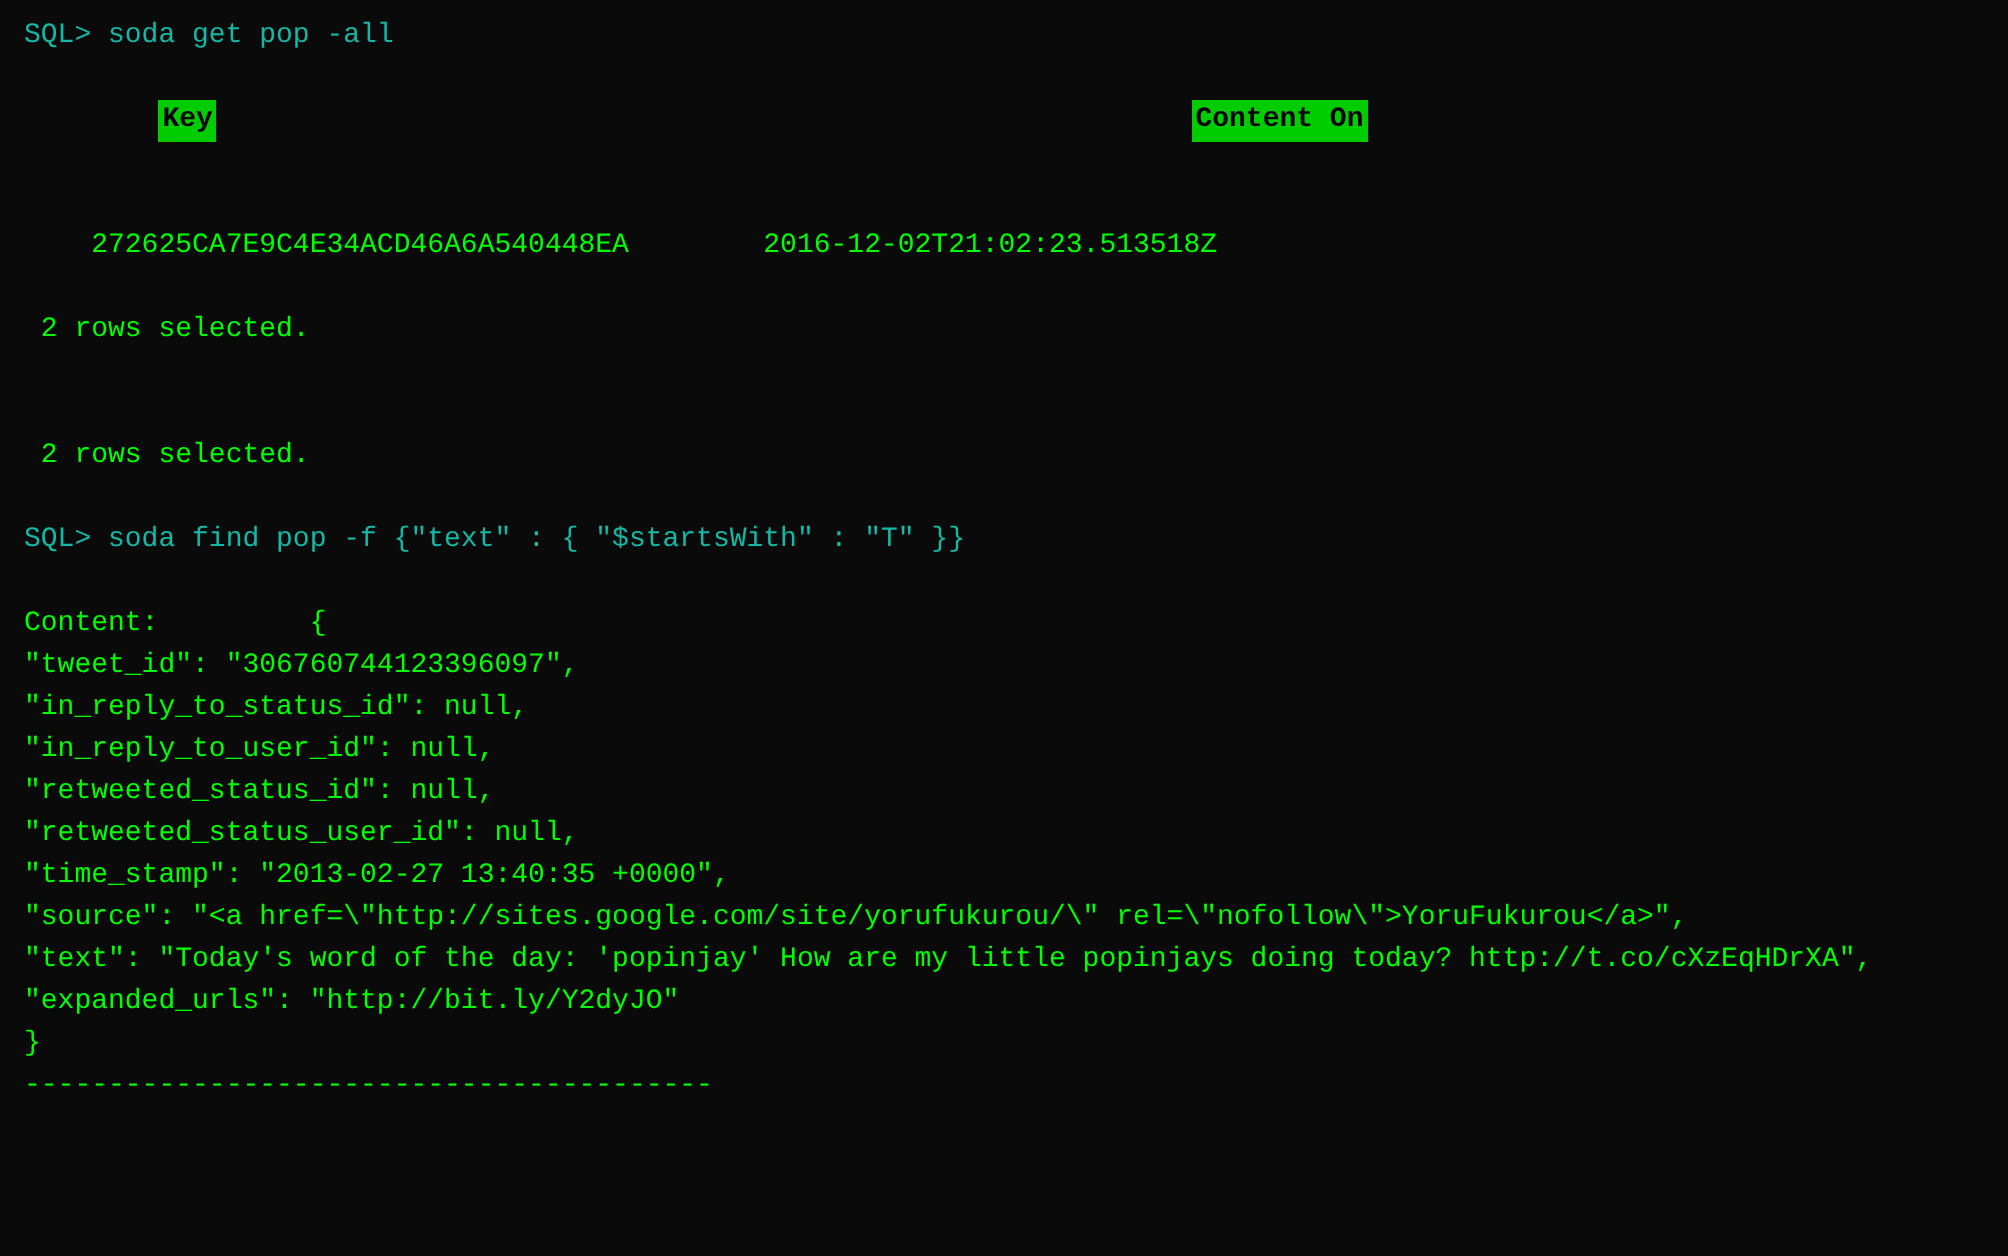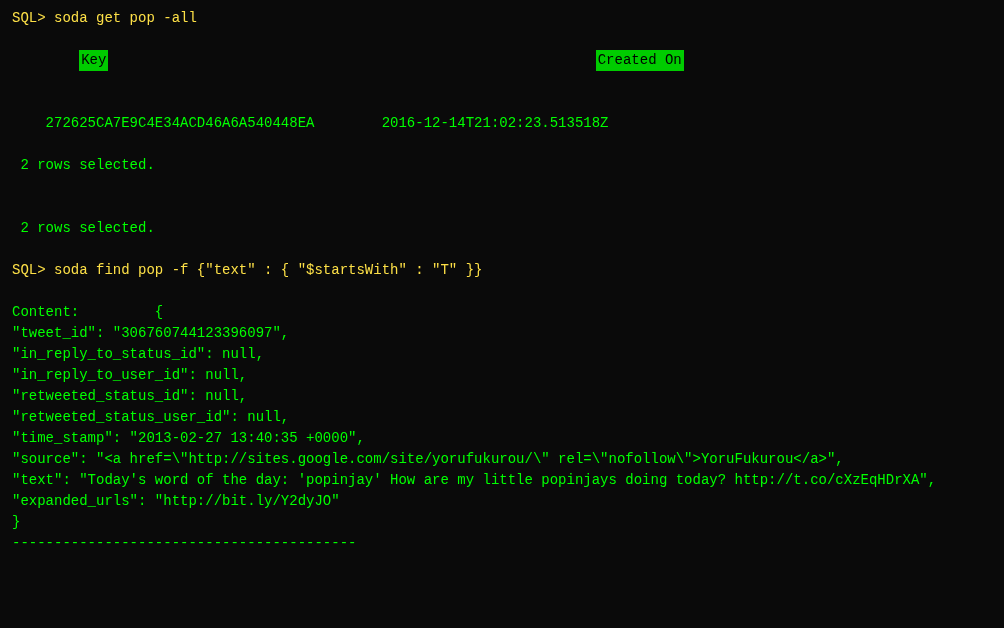--- a/index.html
+++ b/index.html
@@ -21,49 +21,50 @@
       width: 100%;
       min-height: 628px;
       background-color: #0a0a0a;
     }
     .line {
       white-space: pre;
       line-height: 1.5;
       color: #00ff00;
     }
     .prompt {
-      color: #fde047;
+      color: #14b8a6;
     }
     .highlight-box {
       display: inline-block;
       background-color: #00cc00;
       color: #000000;
       padding: 0 2px;
+      font-weight: bold;
     }
     .separator {
       color: #00ff00;
     }
     .empty-line {
       height: 1.5em;
     }
   </style>
 </head>
 <body>
 
 <div class="terminal">
 
   <div class="line"><span class="prompt">SQL&gt; soda get pop -all</span></div>
 
   <div class="line">
-    <span>    </span><span class="highlight-box">Key</span><span>                                                          </span><span class="highlight-box">Created On</span>
+    <span>    </span><span class="highlight-box">Key</span><span>                                                          </span><span class="highlight-box">Content On</span>
   </div>
 
   <div class="empty-line"></div>
 
-  <div class="line">    272625CA7E9C4E34ACD46A6A540448EA        2016-12-14T21:02:23.513518Z</div>
+  <div class="line">    272625CA7E9C4E34ACD46A6A540448EA        2016-12-02T21:02:23.513518Z</div>
 
   <div class="empty-line"></div>
 
   <div class="line"> 2 rows selected.</div>
 
   <div class="empty-line"></div>
 
 
   <div class="empty-line"></div>
 

